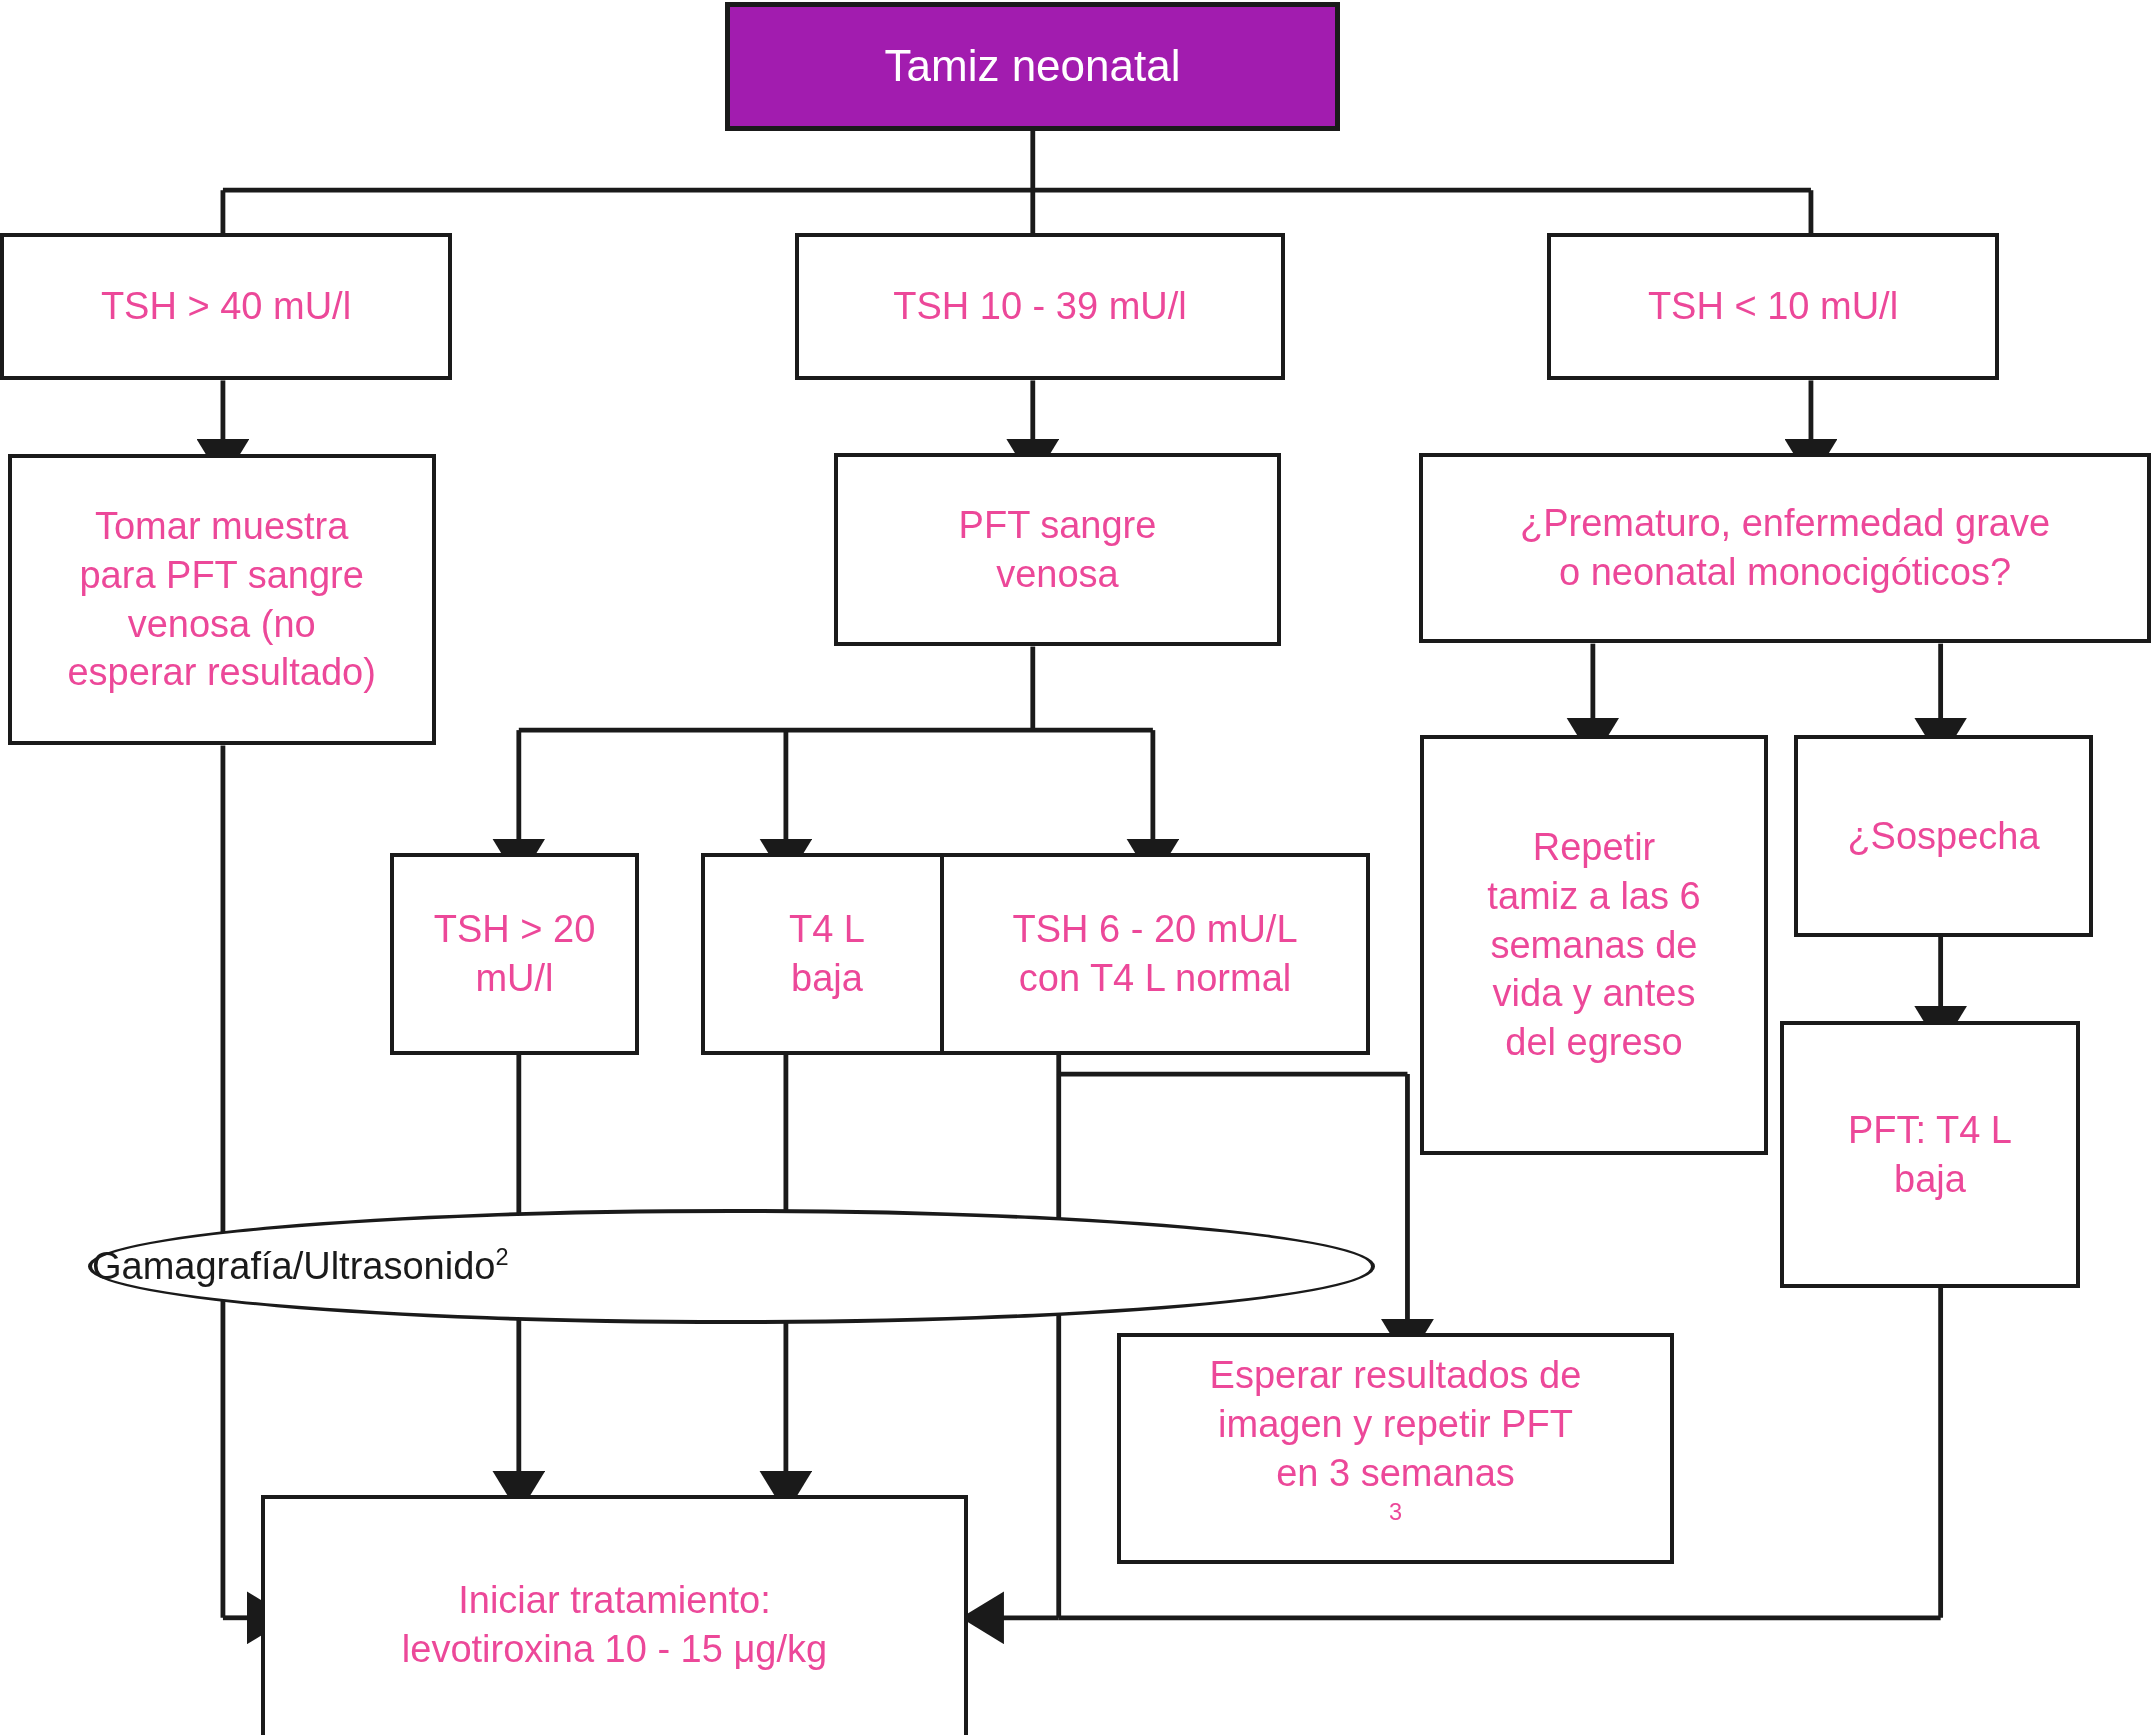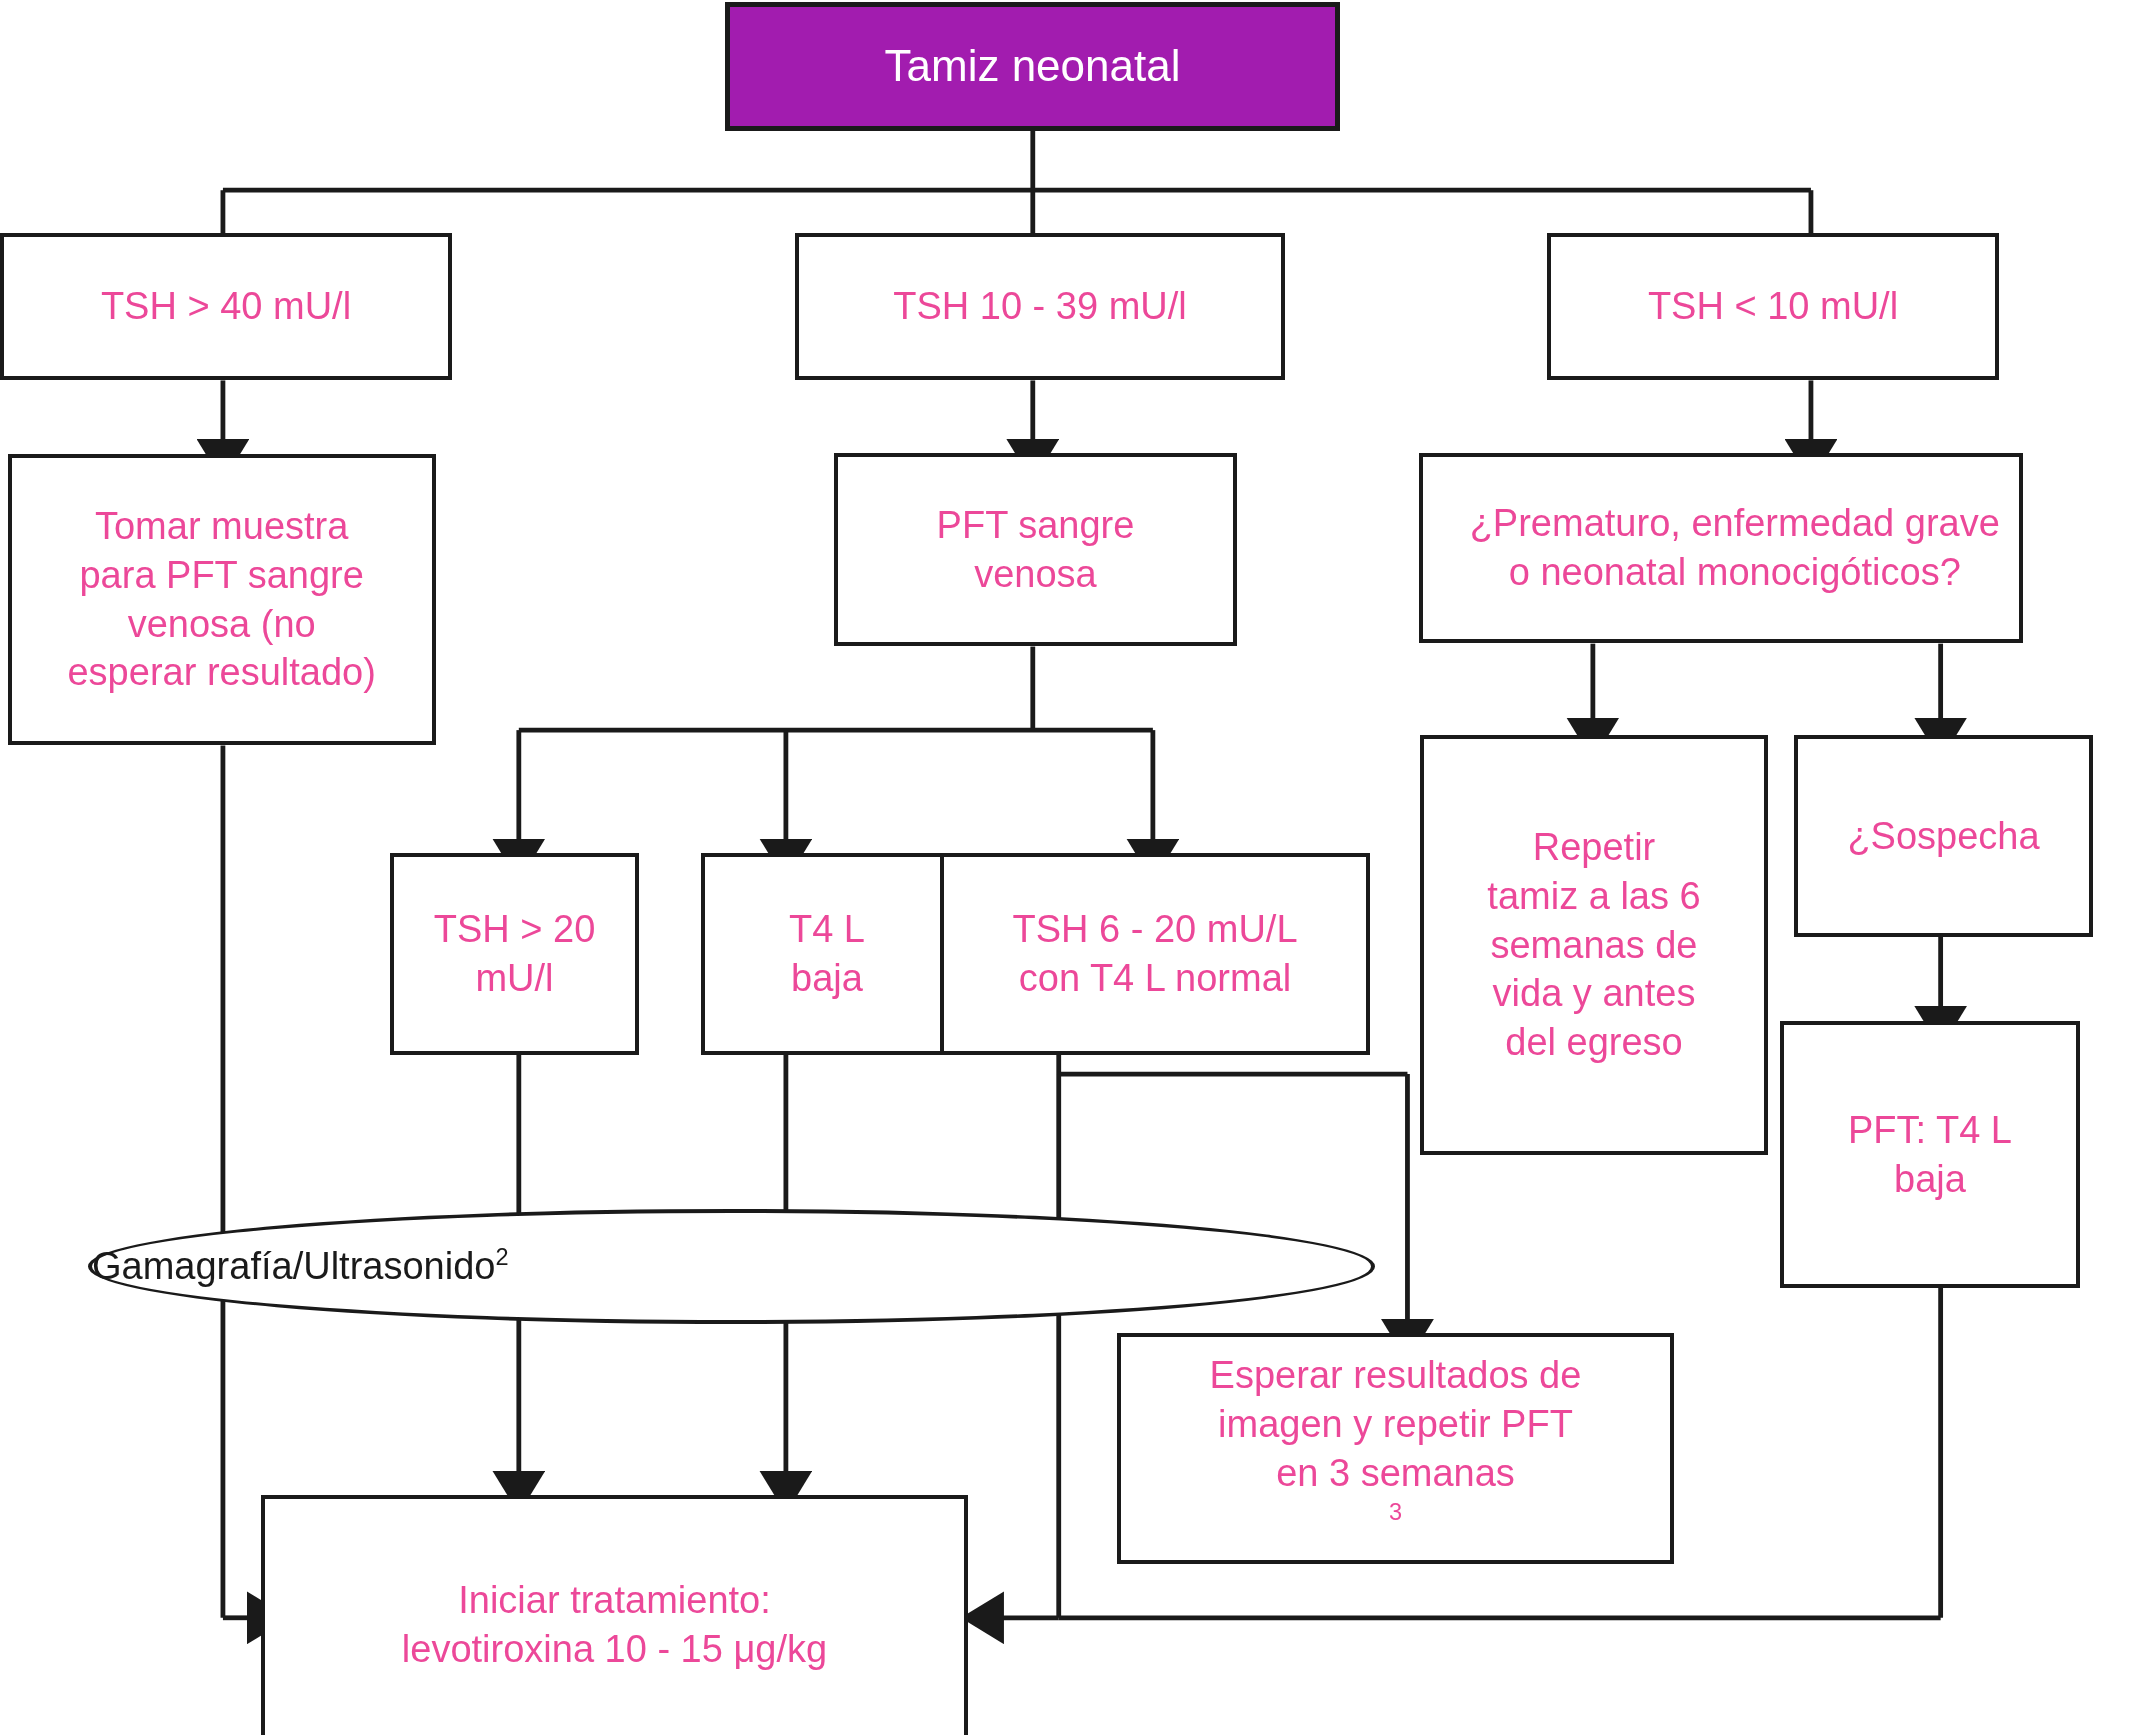--- a/index.html
+++ b/index.html
@@ -81,28 +81,28 @@
 
   <div class="node" style="left:7.7px;top:454px;width:428px;height:291px;font-size:38px;">
     <span>
       <span>Tomar muestra</span>
       <span>para PFT sangre</span>
       <span>venosa (no</span>
       <span>esperar resultado)</span>
     </span>
   </div>
 
-  <div class="node" style="left:834px;top:453px;width:403px;height:193px;font-size:38px;align-items:center;">
+  <div class="node" style="left:834px;top:453px;width:447px;height:193px;font-size:38px;align-items:center;">
     <span>
       <span>PFT sangre</span>
       <span>venosa</span>
     </span>
   </div>
 
-  <div class="node" style="left:1419px;top:453px;width:604px;height:190px;font-size:38px;justify-content:flex-end;">
+  <div class="node" style="left:1419px;top:453px;width:732px;height:190px;font-size:38px;">
     <span>
       <span>¿Prematuro, enfermedad grave</span>
       <span>o neonatal monocigóticos?</span>
     </span>
   </div>
 
   <div class="node" style="left:390px;top:853px;width:249px;height:202px;font-size:38px;">
     <span>
       <span>TSH &gt; 20</span>
       <span>mU/l</span>

